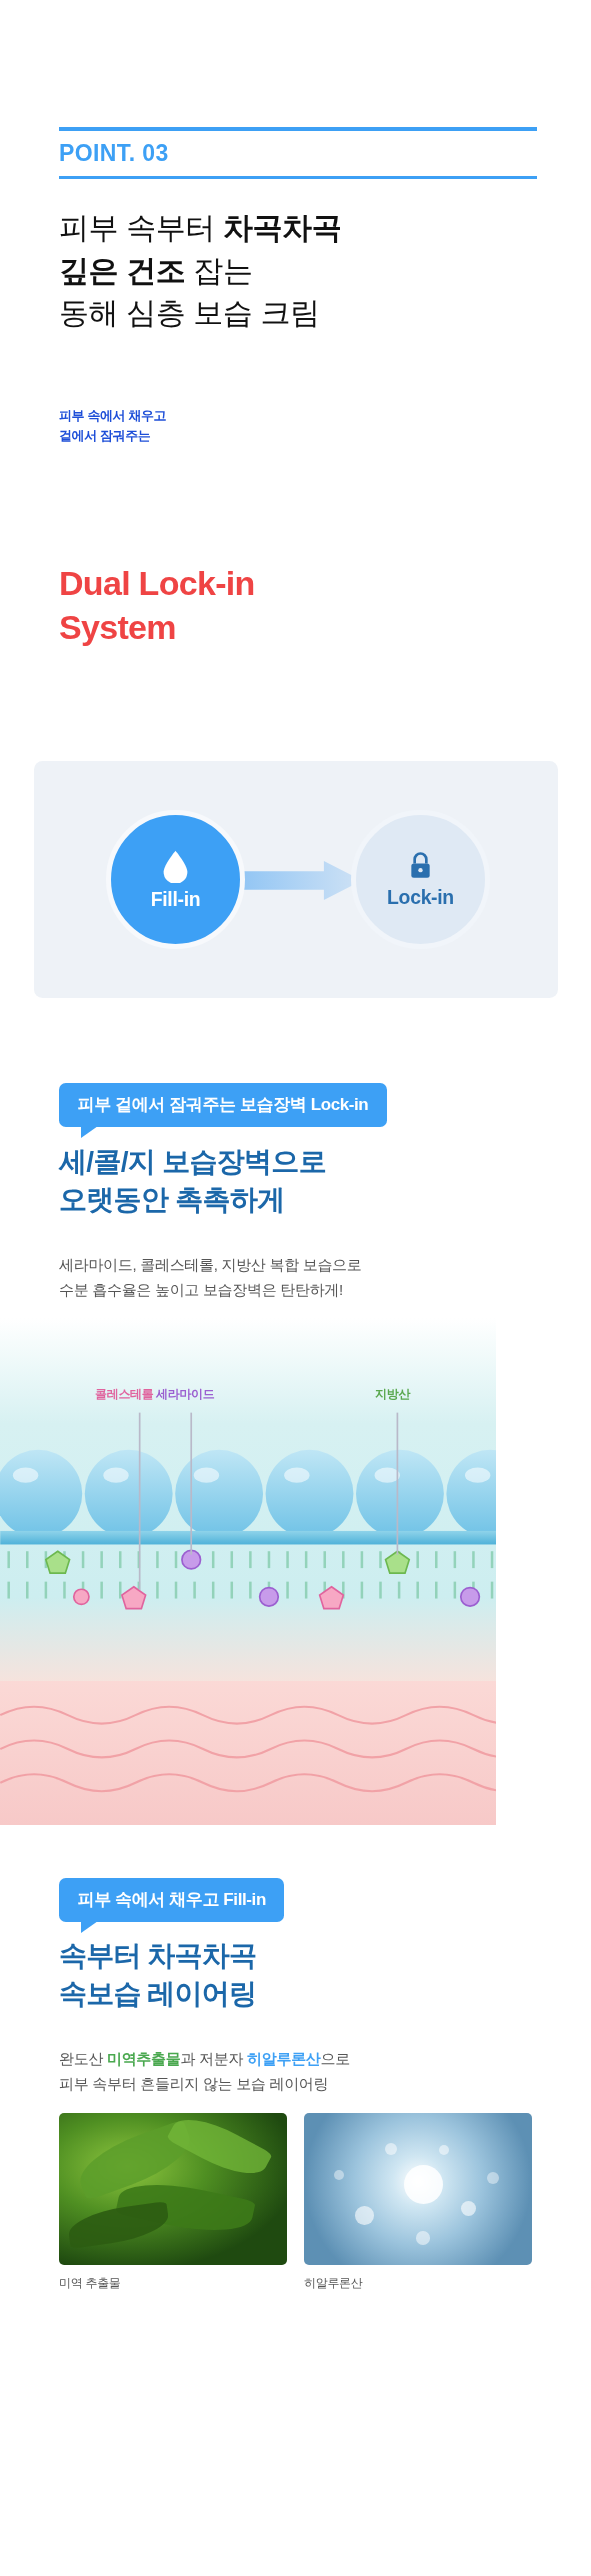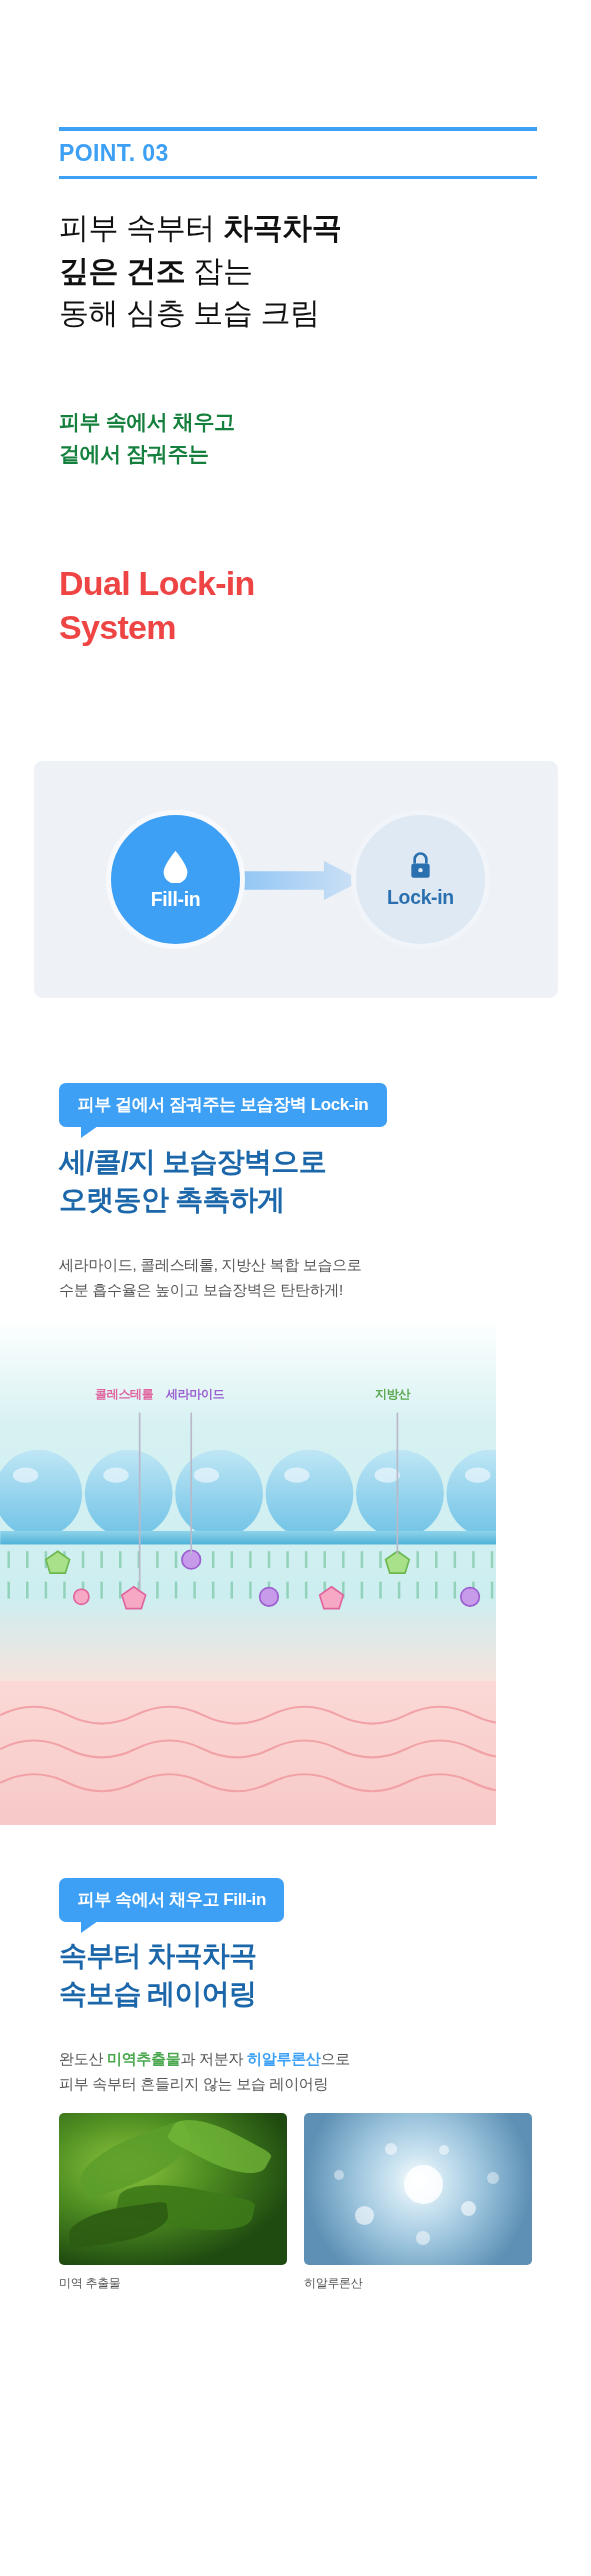--- a/index.html
+++ b/index.html
@@ -31,21 +31,21 @@
   
   .headline {
     position: absolute; left: 59px; top: 207px; width: 490px;
     font-size: 30px; line-height: 1.42; color: #111; font-weight: 500;
     letter-spacing: -0.4px;
   }
   .headline b { font-weight: 800; }
 
   .subcopy {
     position: absolute; left: 59px; top: 406px; width: 490px;
-    font-size: 21px; line-height: 1.5; color: #15803d; font-weight: 700;
+    font-size: 13px; line-height: 1.5; color: #1d4ed8; font-weight: 700;
     letter-spacing: -0.4px;
   }
 
   .bigblue {
     position: absolute; left: 59px; top: 562px; width: 490px;
     font-size: 34px; line-height: 1.28; color: #ef4444; font-weight: 800;
     letter-spacing: -0.7px;
   }
 
   
@@ -349,21 +349,21 @@
       </g>
 
       <g stroke="#f09aa0" stroke-width="2.5" fill="none" opacity="0.85">
         <path d="M0 470 Q 40 450 80 470 T 160 470 T 240 470 T 320 470 T 400 470 T 480 470 T 560 470 T 640 470 T 720 470"></path>
         <path d="M0 510 Q 40 490 80 510 T 160 510 T 240 510 T 320 510 T 400 510 T 480 510 T 560 510 T 640 510 T 720 510"></path>
         <path d="M0 550 Q 40 530 80 550 T 160 550 T 240 550 T 320 550 T 400 550 T 480 550 T 560 550 T 640 550 T 720 550"></path>
       </g>
     </svg>
 
     <div class="label-callout" style="left:95px; top:68px; color:#e0649e;">콜레스테롤</div>
-    <div class="label-callout" style="left:166px; top:68px; color:#9b5fd0;">세라마이드</div>
+    <div class="label-callout" style="left:156px; top:68px; color:#9b5fd0;">세라마이드</div>
     <div class="label-callout" style="left:375px; top:68px; color:#5aa84f;">지방산</div>
   </div>
 
   <div class="bubble" id="bubble-fill">피부 속에서 채우고 Fill-in</div>
 
   <div class="sec-title" id="sec-title-fill">
     <div>속부터 차곡차곡</div>
     <div>속보습 레이어링</div>
   </div>
 

